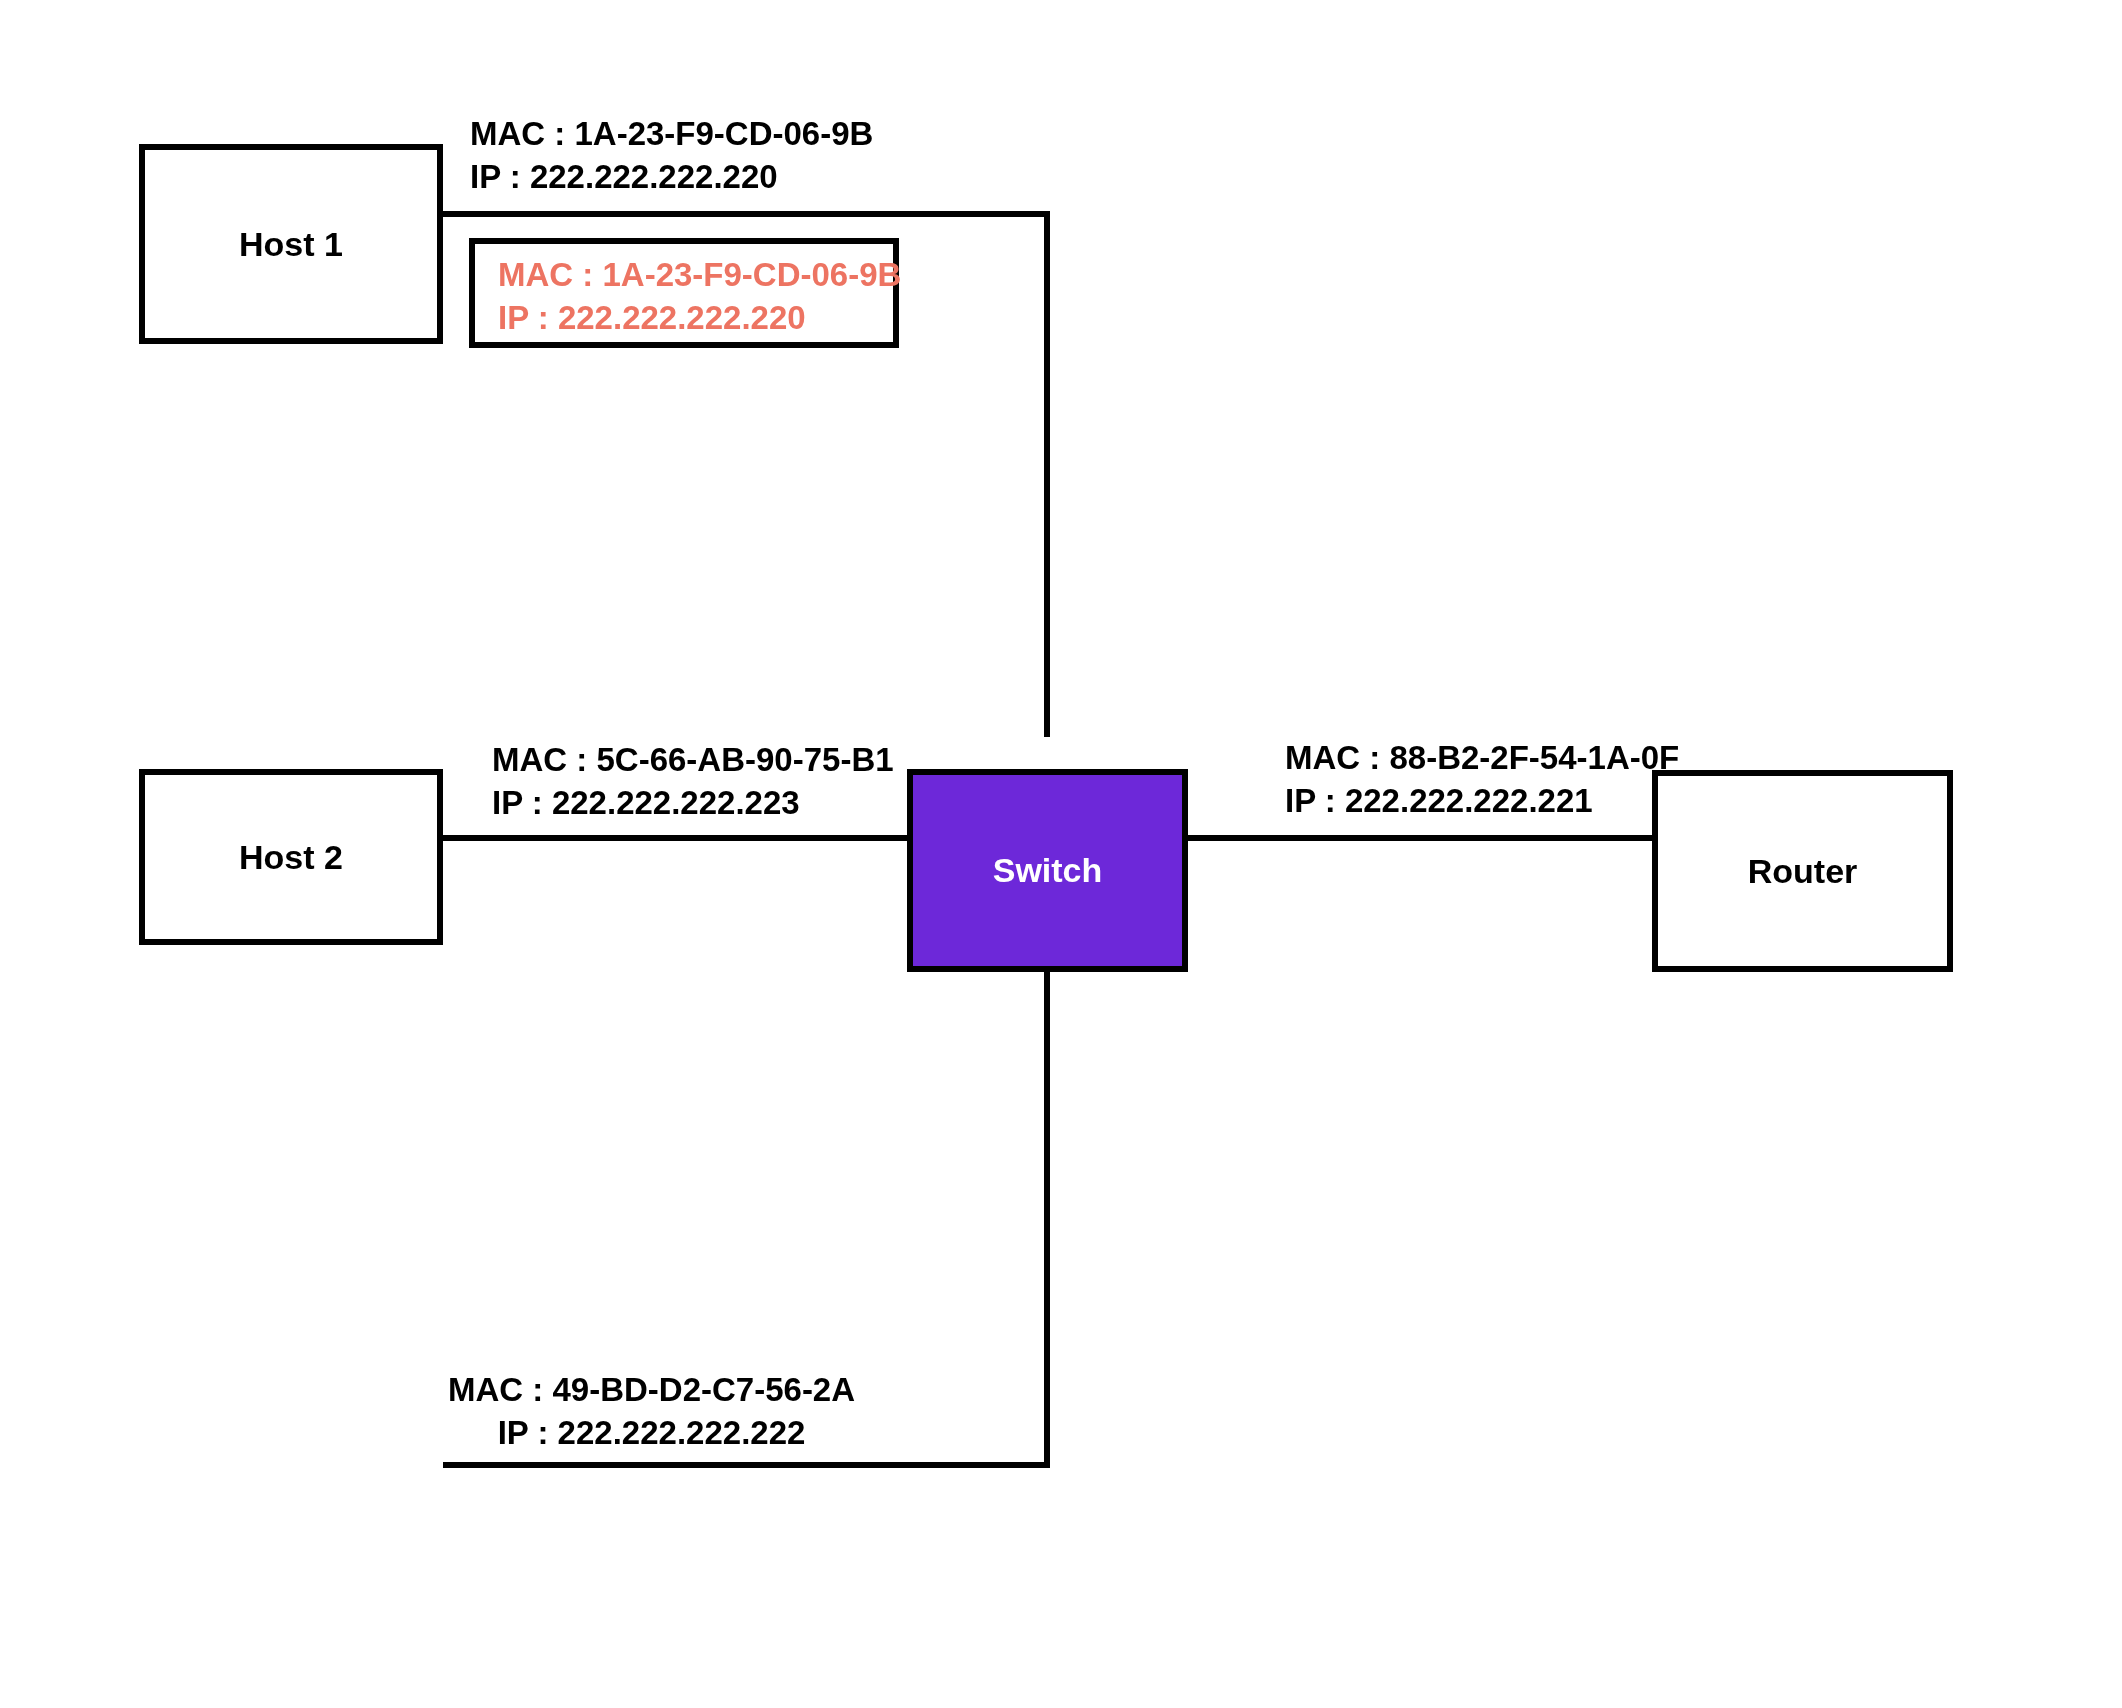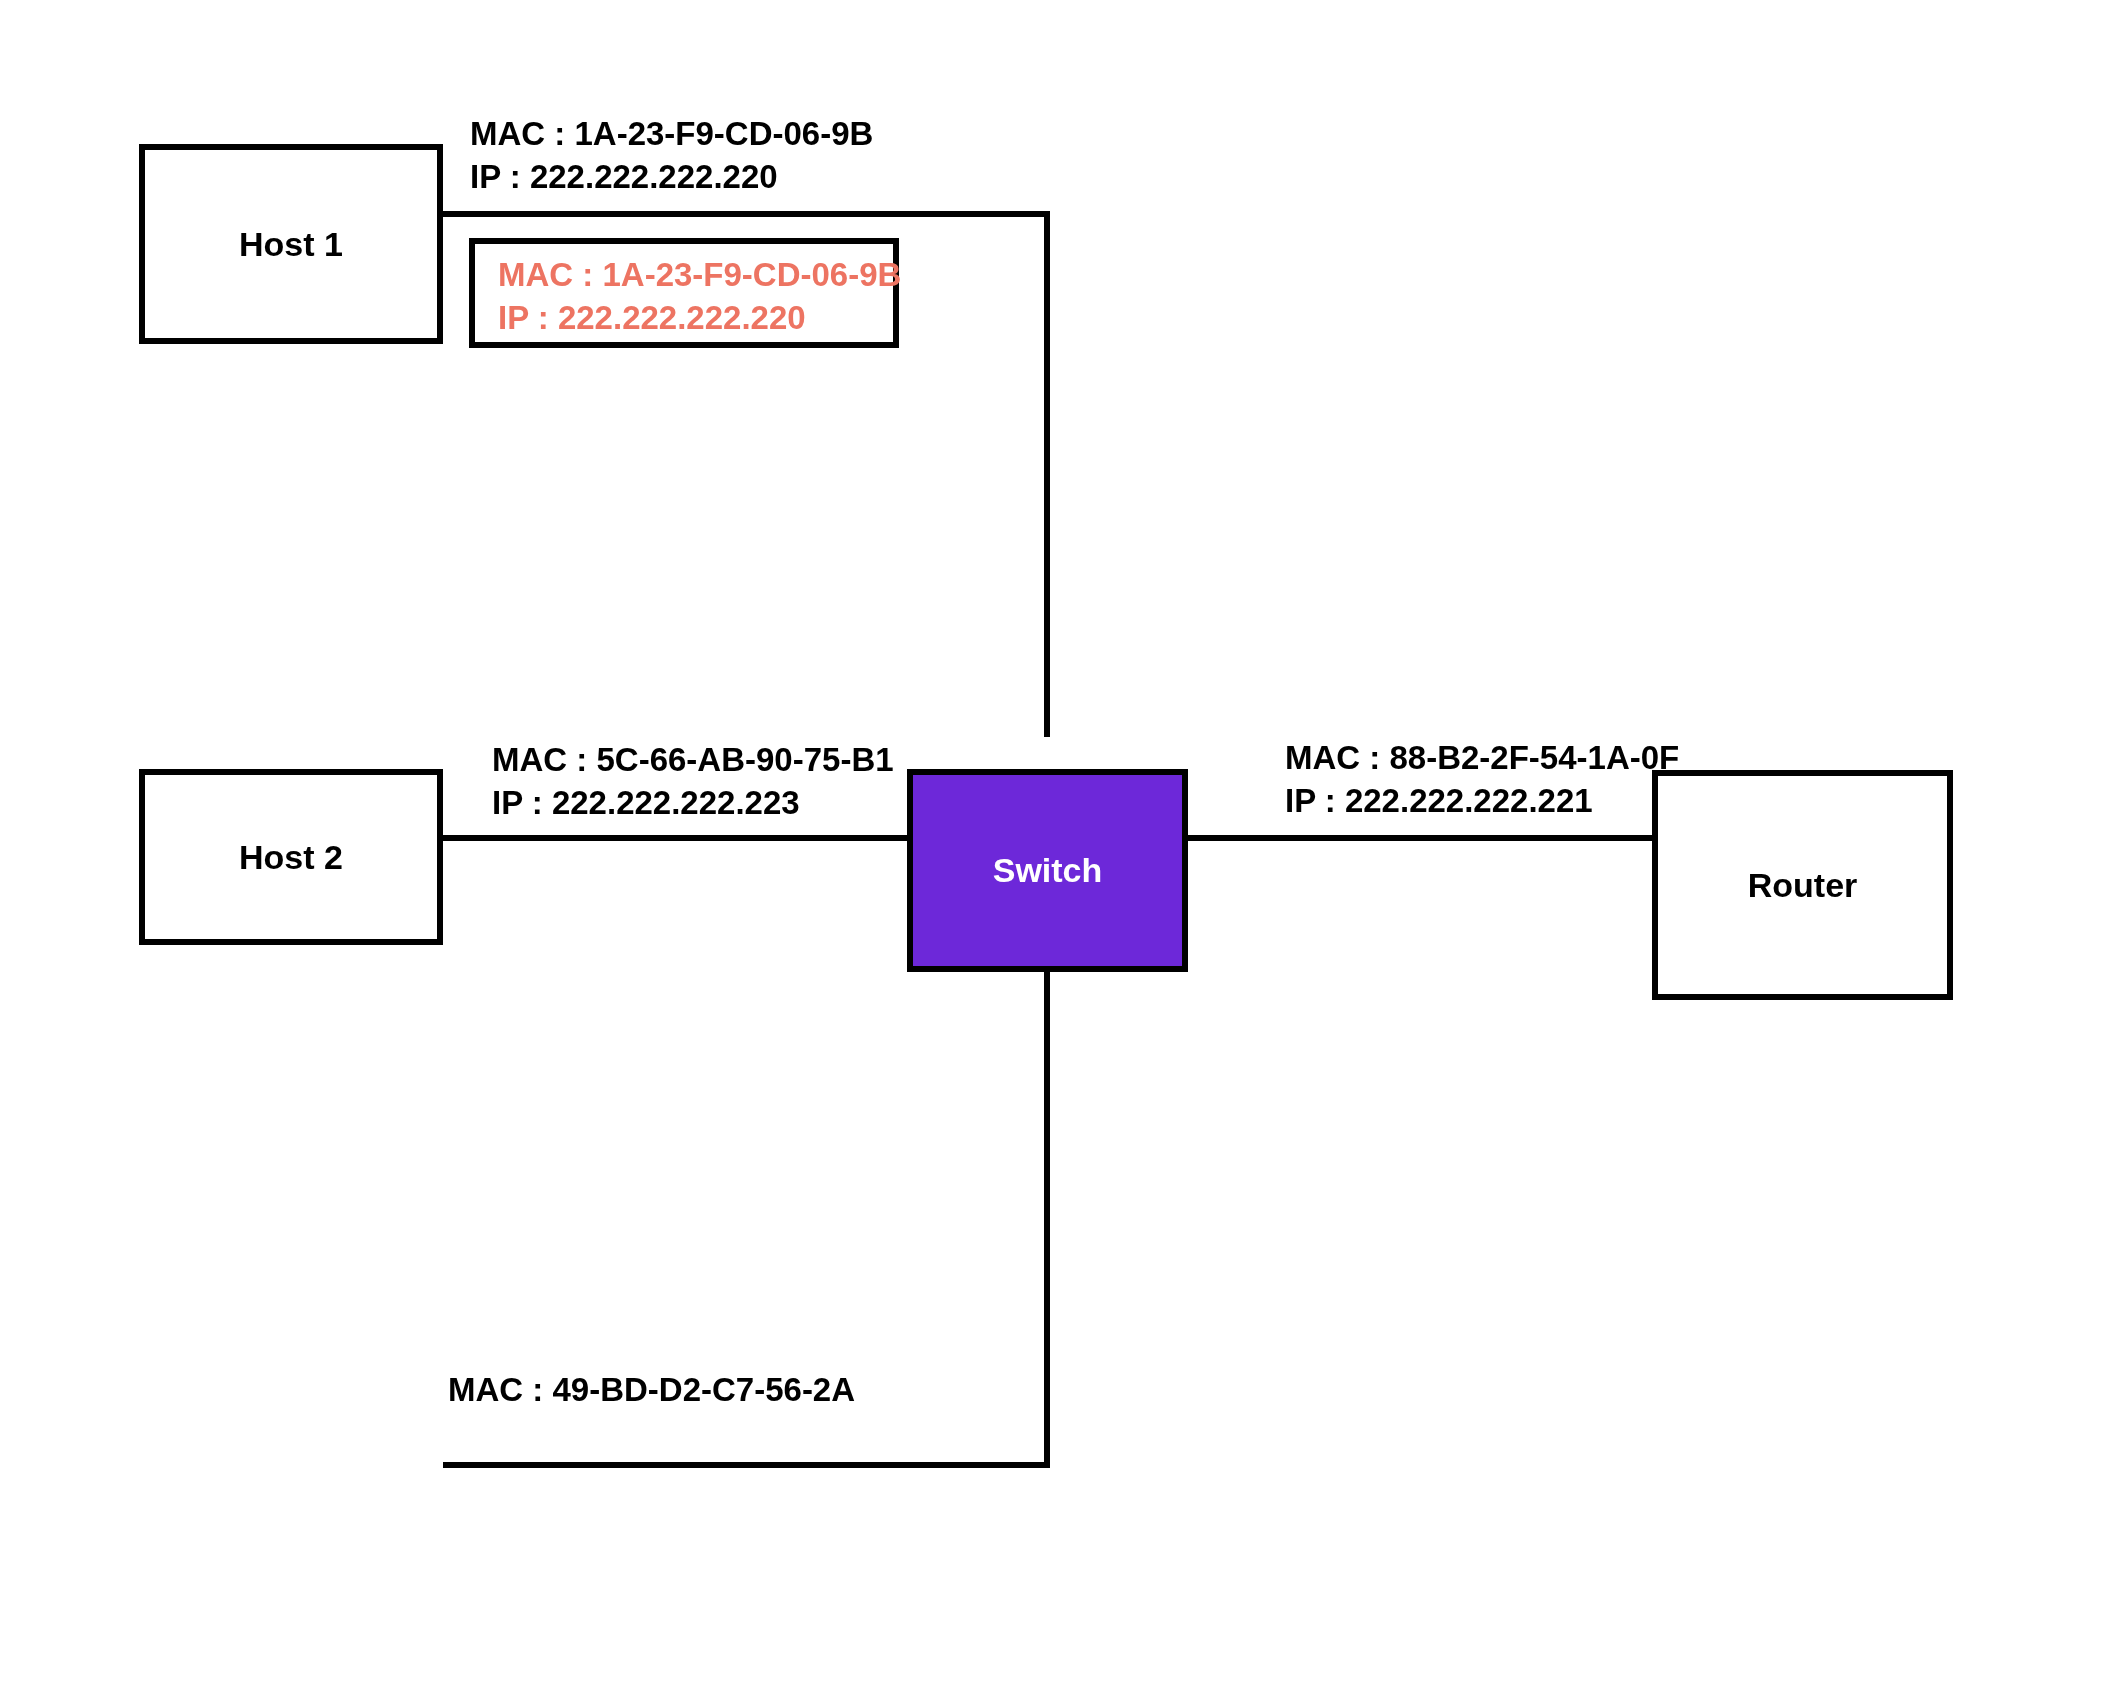--- a/index.html
+++ b/index.html
@@ -26,21 +26,21 @@
     justify-content: center;
     font-size: 34px;
     font-weight: bold;
     color: #000;
     margin-top: 32px;
   }
   .node-host1  { left: 139px;  top: 112px;  width: 304px; height: 200px; }
   .node-host2  { left: 139px;  top: 737px;  width: 304px; height: 176px; }
   .node-host3  { left: 139px;  top: 1363px; width: 304px; height: 200px; }
   .node-switch { left: 907px;  top: 737px;  width: 281px; height: 203px; color: #fff; }
-  .node-router { left: 1652px; top: 738px;  width: 301px; height: 230px; }
+  .node-router { left: 1652px; top: 738px;  width: 301px; height: 202px; }
   
   .line {
     position: absolute;
     background: #000;
   }
   .l1h { left: 443px;  top: 211px;  width: 607px; height: 6px; }
   .l1v { left: 1044px; top: 211px;  width: 6px;   height: 526px; }
   .l2  { left: 443px;  top: 835px;  width: 464px; height: 6px; }
   .l3  { left: 1188px; top: 835px;  width: 464px; height: 6px; }
   .l4v { left: 1044px; top: 940px;  width: 6px;   height: 528px; }
@@ -103,20 +103,21 @@
   <div class="annotation ann-host1">
     <div>MAC : 1A-23-F9-CD-06-9B</div>
     <div>IP : 222.222.222.220</div>
   </div>
   <div class="annotation ann-host2">
     <div>MAC : 5C-66-AB-90-75-B1</div>
     <div>IP : 222.222.222.223</div>
   </div>
   <div class="annotation ann-host3">
     <div>MAC : 49-BD-D2-C7-56-2A</div>
+    <div>IP : 222.222.222.222</div>
   </div>
   <div class="annotation ann-router">
     <div>MAC : 88-B2-2F-54-1A-0F</div>
     <div>IP : 222.222.222.221</div>
   </div>
 
   <div class="callout" style="color: rgb(237, 116, 98);">
     <div>MAC : 1A-23-F9-CD-06-9B</div>
     <div>IP : 222.222.222.220</div>
   </div>

